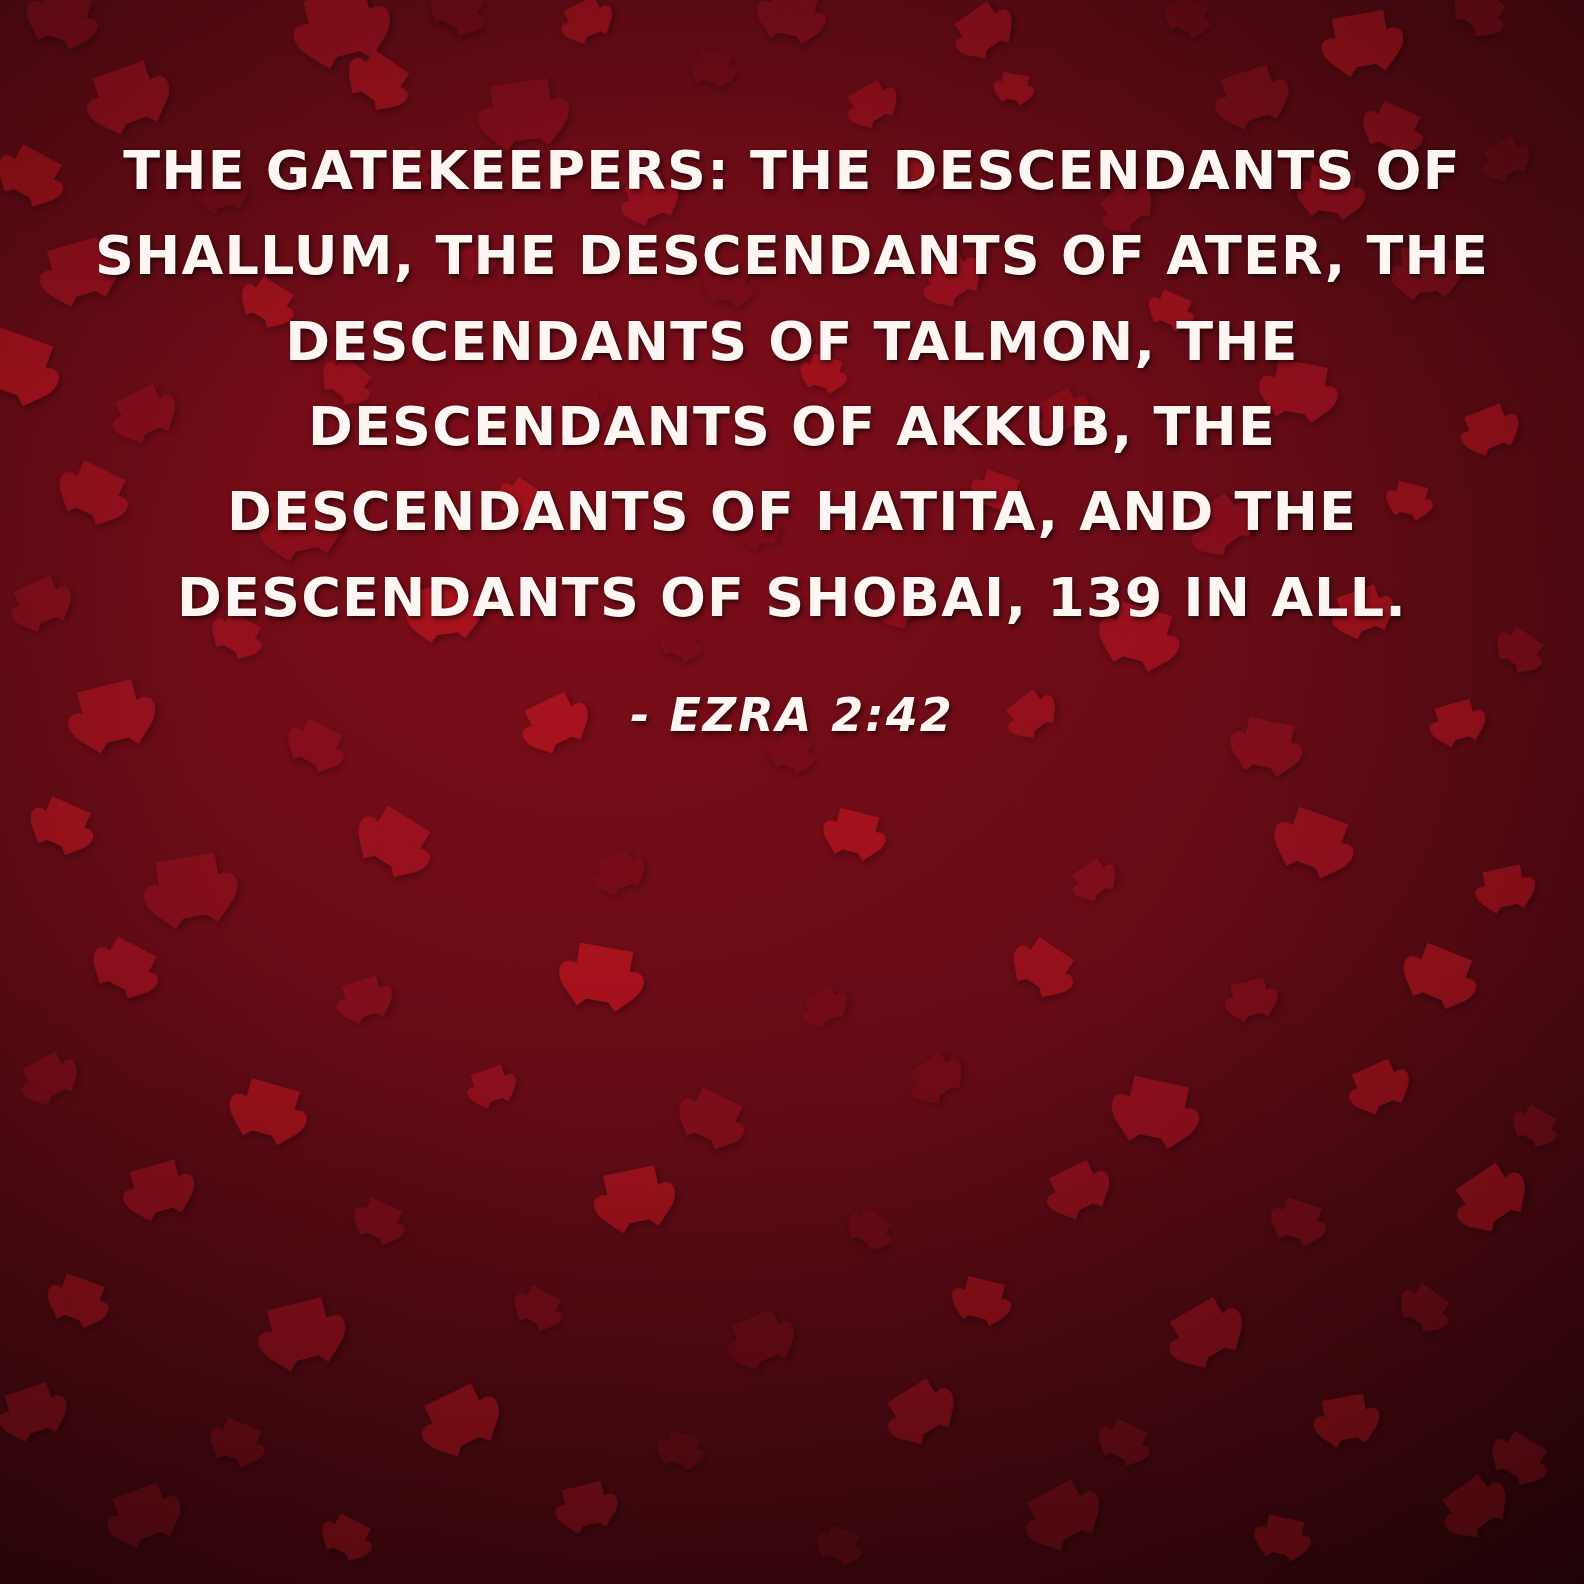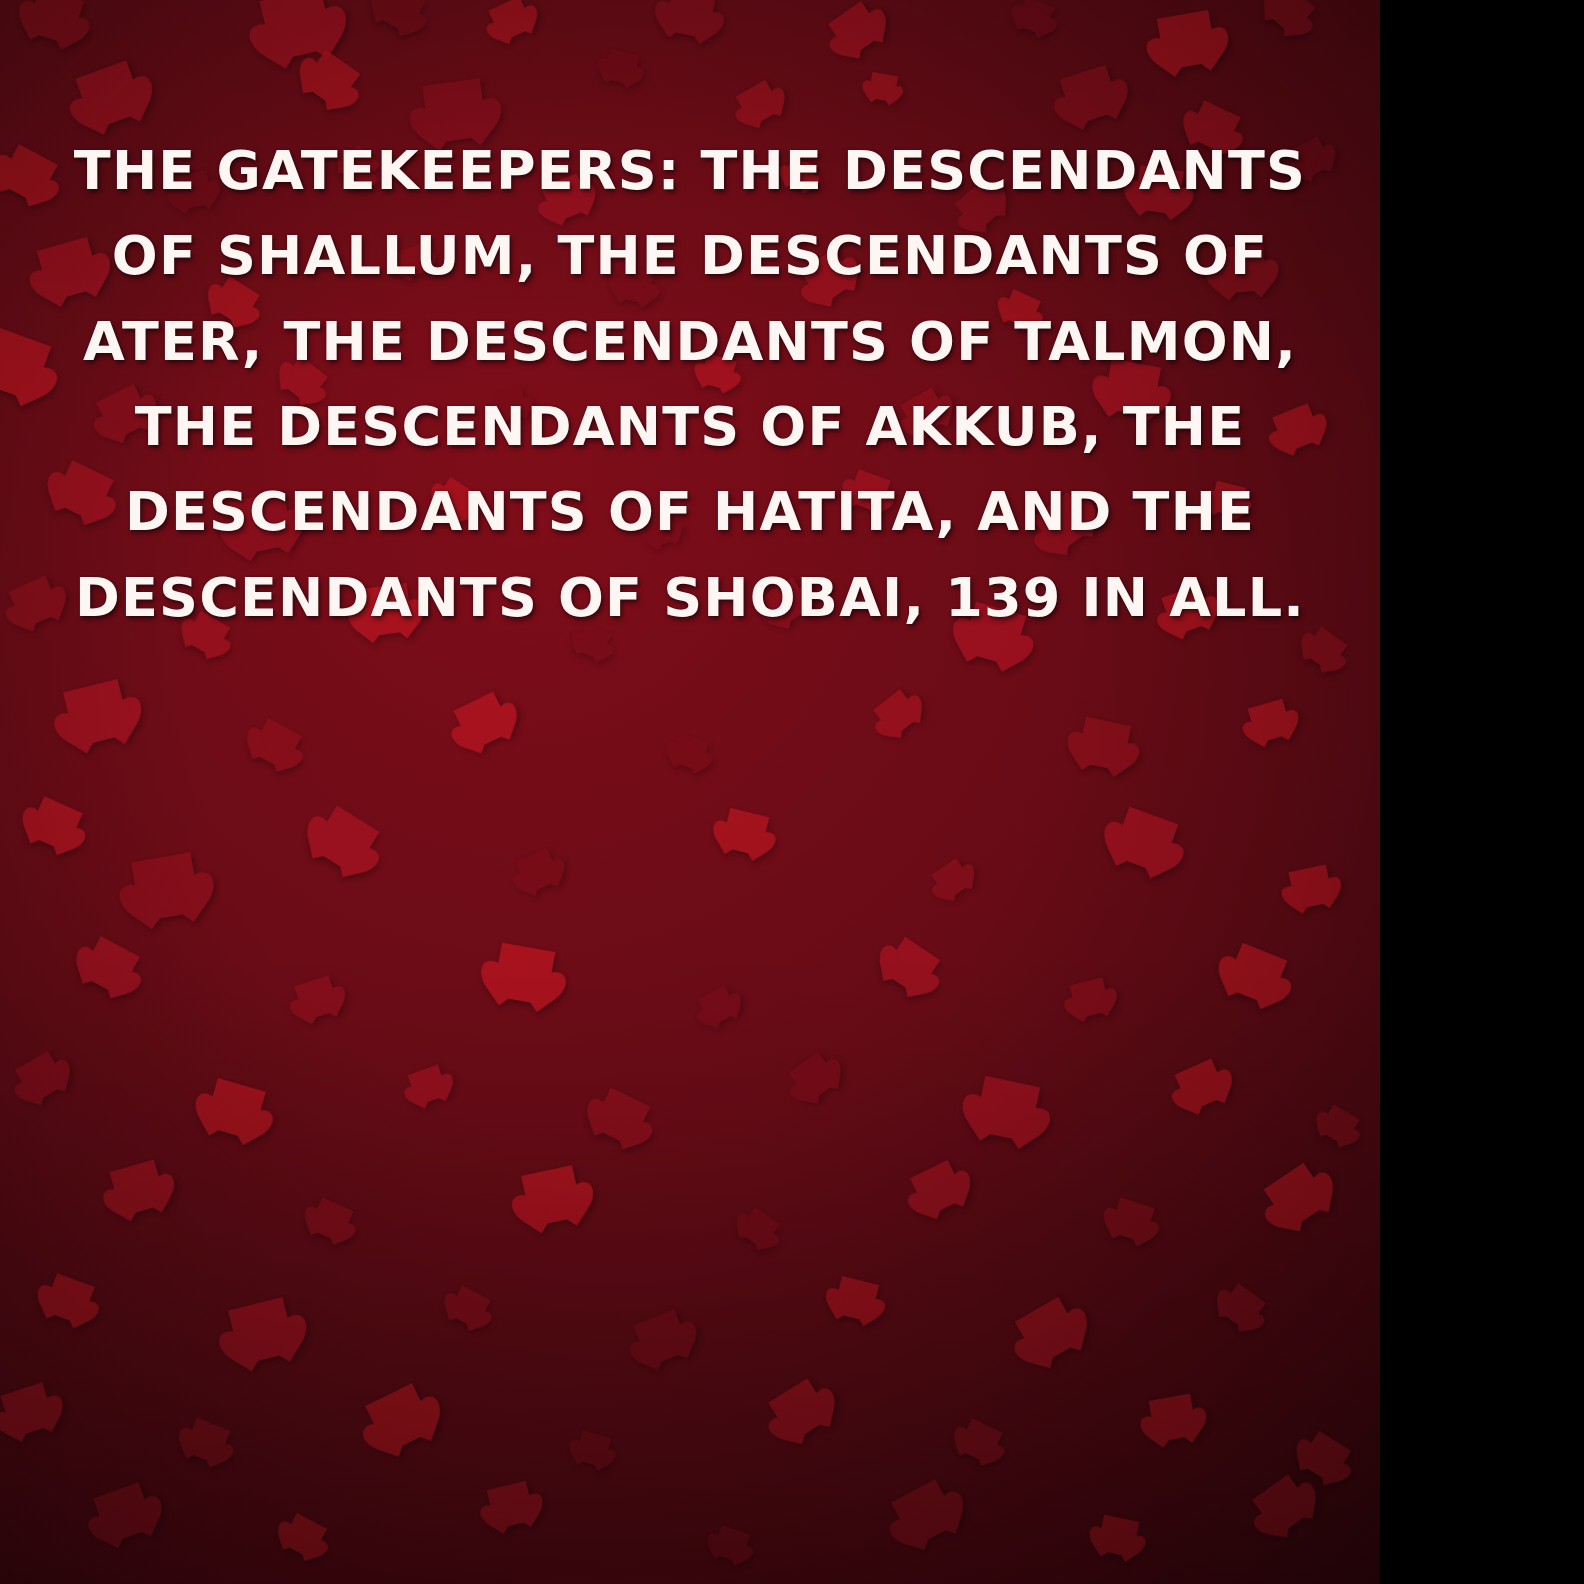--- a/index.html
+++ b/index.html
@@ -2,21 +2,21 @@
 <html><head>
 <meta charset="utf-8">
 <style>
   html, body {
     margin: 0;
     padding: 0;
     background: #000;
   }
   #card {
     position: relative;
-    width: 1380px;
+    width: 1584px;
     height: 1584px;
     overflow: hidden;
     background: radial-gradient(ellipse 120% 110% at 38% 30%, #7e0d19 0%, #6d0c17 28%, #5d0a14 55%, #4a0710 80%, #3c050c 100%);
     font-family: "Liberation Sans", sans-serif;
   }
   
   #vignette {
     position: absolute;
     inset: 0;
     background:
@@ -430,14 +430,15 @@
         <span></span>
       </div>
       <div class="heart" style="left: 93%; top: 95%; width: 44px; height: 44px; background: rgb(163, 18, 32); opacity: 0.78; transform: translate(-50%, -50%) rotate(-36deg); filter: drop-shadow(rgba(0, 0, 0, 0.35) 2px 3px 3px);">
         <span></span>
       </div>
     </div>
   <div id="vignette"></div>
 
   <div id="text-block">
     <p id="verse-text">The gatekeepers: the descendants of Shallum, the descendants of Ater, the descendants of Talmon, the descendants of Akkub, the descendants of Hatita, and the descendants of Shobai, 139 in all.</p>
+    <div id="verse-ref">- Ezra 2:42</div>
   </div>
 </div>
 
 </body></html>

